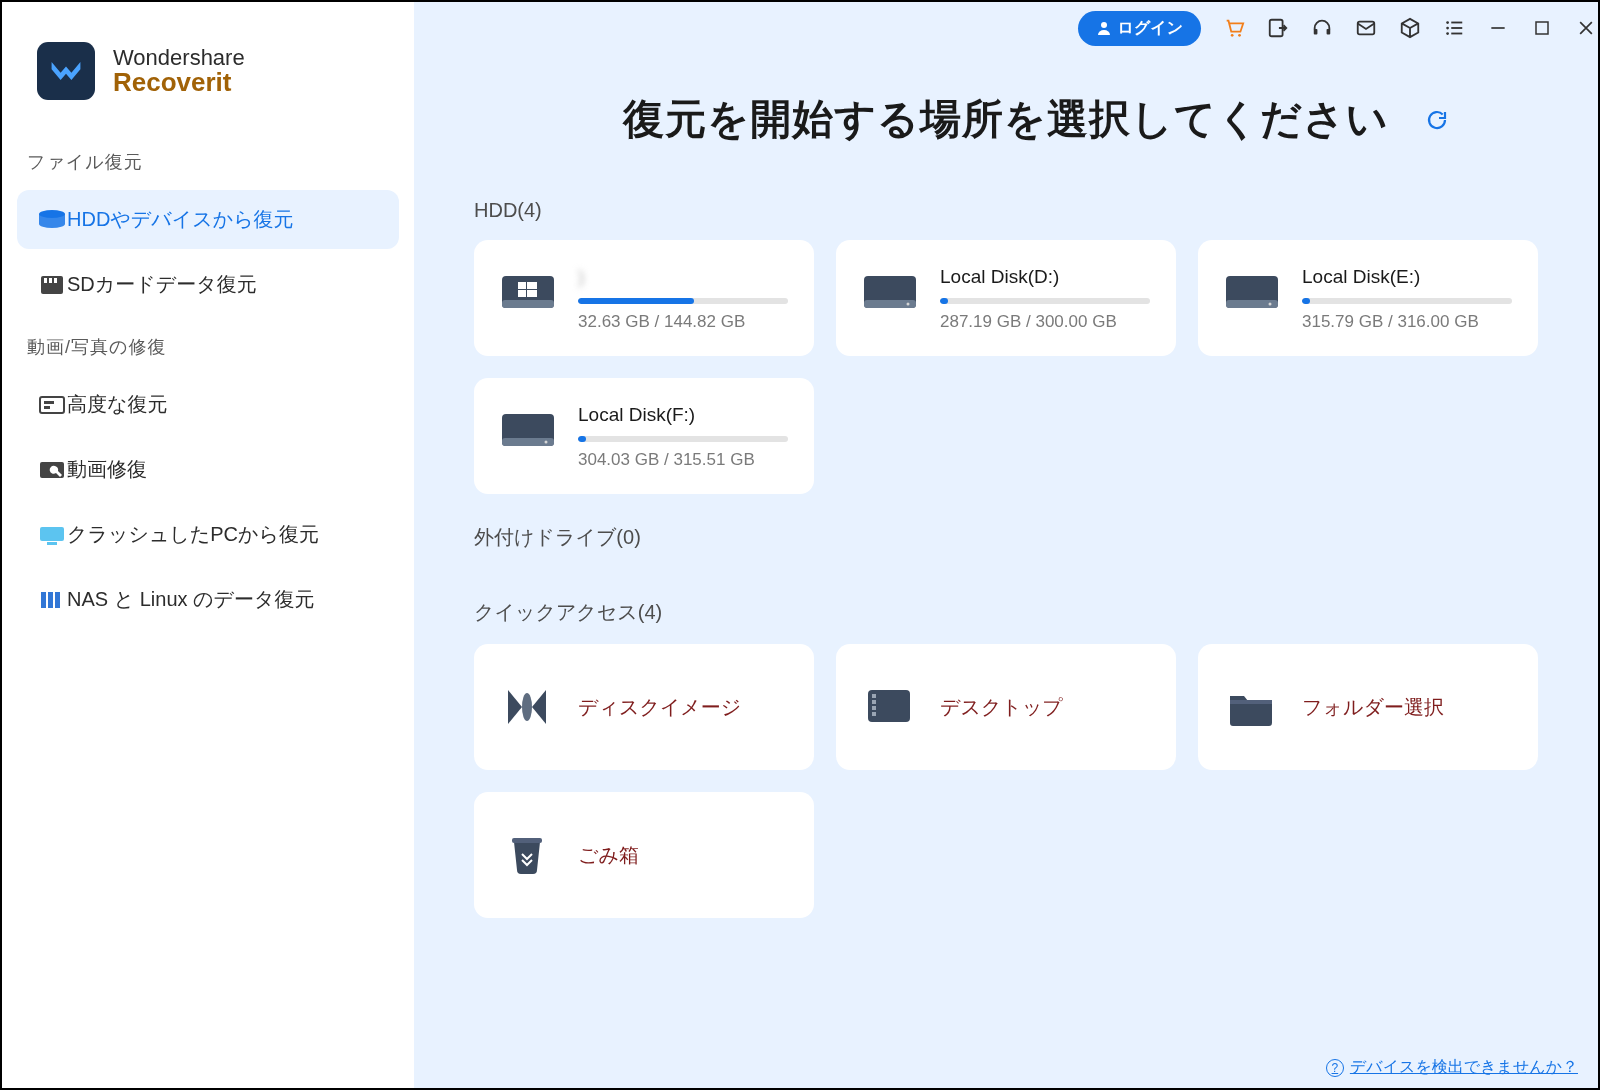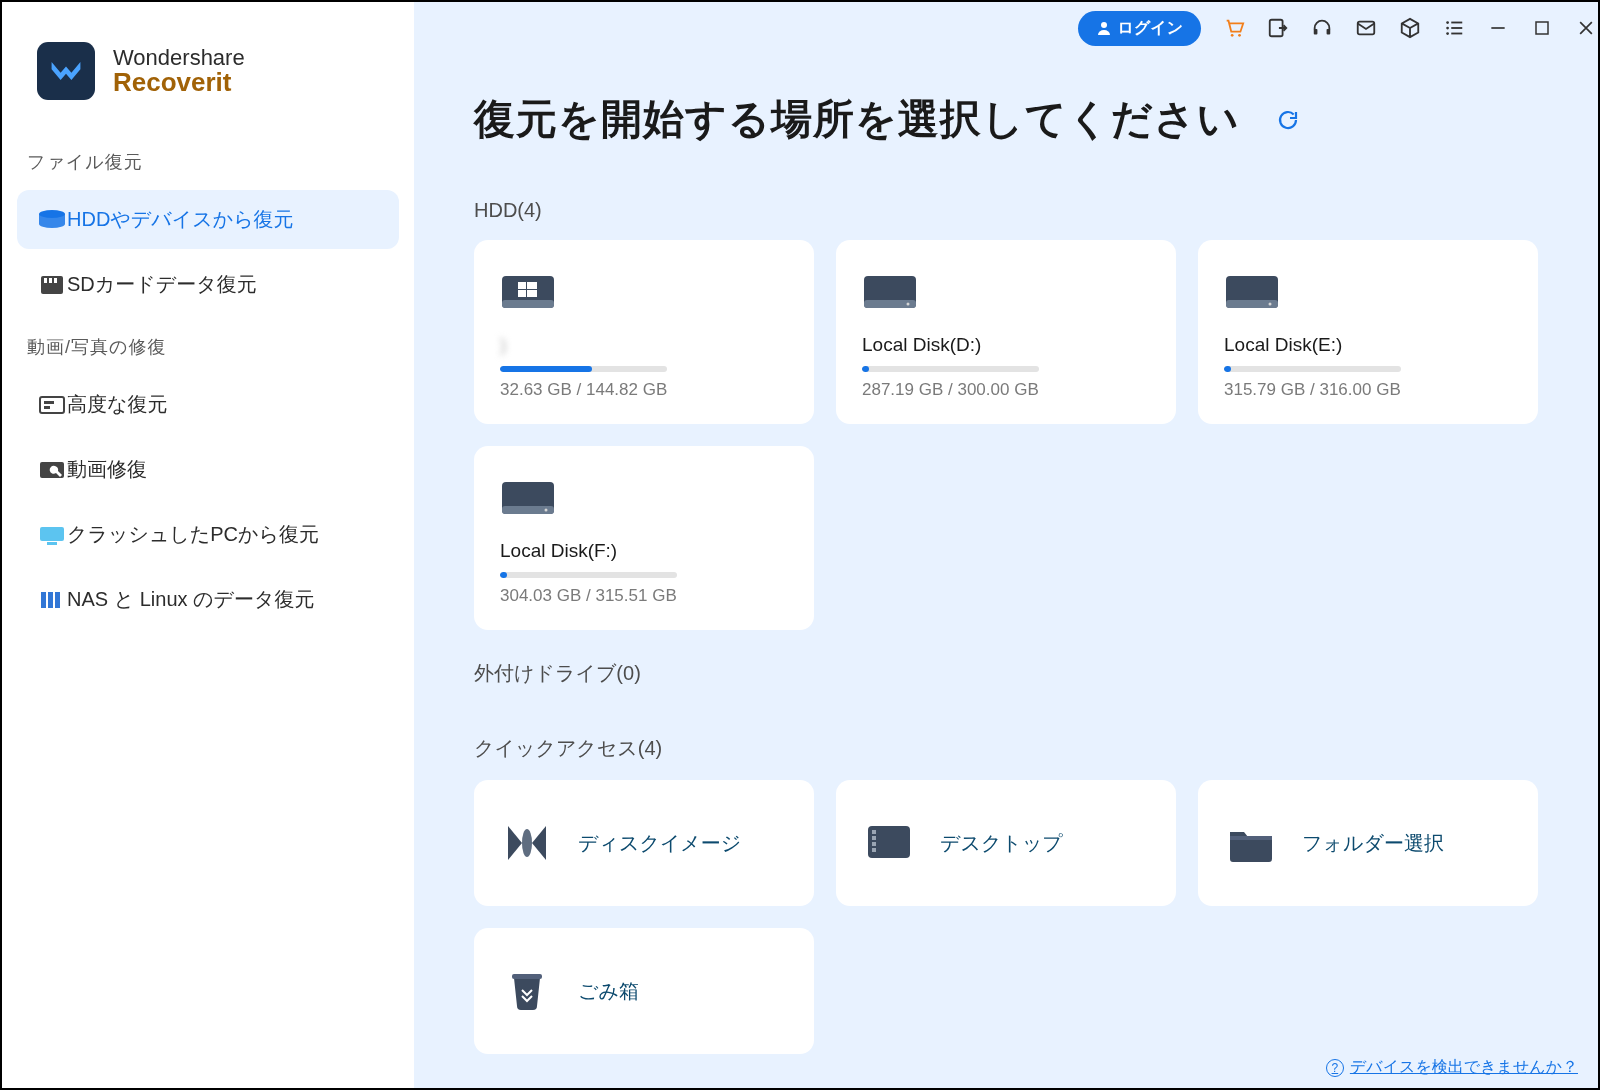--- a/index.html
+++ b/index.html
@@ -13,37 +13,37 @@
 .logo-text .product { font-size: 26px; color: #a16207; font-weight: 700; margin-top: -4px; }
 .section-label { font-size: 18px; color: #5a5a5a; padding: 15px 25px 10px 25px; letter-spacing: 1px; }
 .nav-item { display: flex; align-items: center; gap: 0; padding: 16px 20px; margin: 6px 15px; border-radius: 12px; cursor: pointer; font-size: 20px; color: #2c2c2c; }
 .nav-item.active { background: #e8f2ff; color: #1674e6; font-weight: 500; }
 .nav-item .nav-icon { width: 30px; height: 22px; display: flex; align-items: center; justify-content: center; }
 .main { flex: 1; background: #e8f2ff; position: relative; }
 .titlebar { height: 40px; display: flex; justify-content: flex-end; align-items: center; gap: 22px; padding: 12px 1px 0 0; }
 .login-btn { background: #1674e6; color: #fff; border: none; border-radius: 18px; padding: 7px 18px; font-size: 16px; font-weight: 600; display: flex; align-items: center; gap: 6px; cursor: pointer; }
 .tb-icon { width: 22px; height: 22px; display: flex; align-items: center; justify-content: center; color: #333; cursor: pointer; }
 .tb-icon.cart { color: #f27f1b; }
-.page-title { display: flex; align-items: center; gap: 36px; padding: 50px 0 22px 60px; }
+.page-title { display: flex; align-items: center; gap: 36px; padding: 50px 0 22px 60px; justify-content: center; }
 .page-title h1 { font-size: 41px; font-weight: 700; color: #1a1a1a; letter-spacing: 1px; }
 .refresh-icon { width: 24px; height: 24px; color: #1674e6; cursor: pointer; }
 .section-hdr { font-size: 20px; color: #4d4d4d; padding: 30px 0 18px 60px; }
 .card-grid { display: grid; grid-template-columns: repeat(3, 340px); gap: 22px; padding: 0 60px; }
-.disk-card { background: #fff; border-radius: 14px; padding: 26px 26px 24px 26px; display: flex; align-items: flex-start; gap: 22px; cursor: pointer; flex-direction: column; }
+.disk-card { background: #fff; border-radius: 14px; padding: 26px 26px 24px 26px; display: flex; align-items: flex-start; gap: 22px; cursor: pointer; }
 .disk-icon { width: 56px; height: 46px; }
 .disk-icon svg { width: 100%; height: 100%; }
 .disk-info { flex: 1; }
 .disk-name { font-size: 19px; color: #1a1a1a; font-weight: 500; margin-bottom: 10px; }
 .disk-name.blur { filter: blur(3px); color: #aaa; }
 .bar { width: 100%; height: 6px; background: #e3e3e3; border-radius: 3px; overflow: hidden; margin: 8px 0; }
 .bar-fill { height: 100%; background: #1674e6; border-radius: 3px; }
 .disk-size { font-size: 17px; color: #7a7a7a; margin-top: 6px; }
 .qa-card { background: #fff; border-radius: 14px; padding: 38px 26px; display: flex; align-items: center; gap: 24px; cursor: pointer; }
 .qa-icon { width: 54px; height: 50px; display: flex; align-items: center; justify-content: center; }
-.qa-label { font-size: 20px; color: #0c4a6e; font-weight: 500; }
+.qa-label { font-size: 20px; color: #7f1d1d; font-weight: 500; }
 .footer-link { position: absolute; bottom: 10px; right: 20px; display: flex; align-items: center; gap: 6px; color: #1674e6; font-size: 16px; text-decoration: underline; cursor: pointer; }
 .footer-link .q { width: 18px; height: 18px; border: 1.5px solid #1674e6; border-radius: 50%; display: inline-flex; align-items: center; justify-content: center; font-size: 12px; text-decoration: none; }
 </style>
 </head>
 <body>
 
 <div class="app">
   <aside class="sidebar">
     <div class="logo-block">
       <div class="logo-mark">

